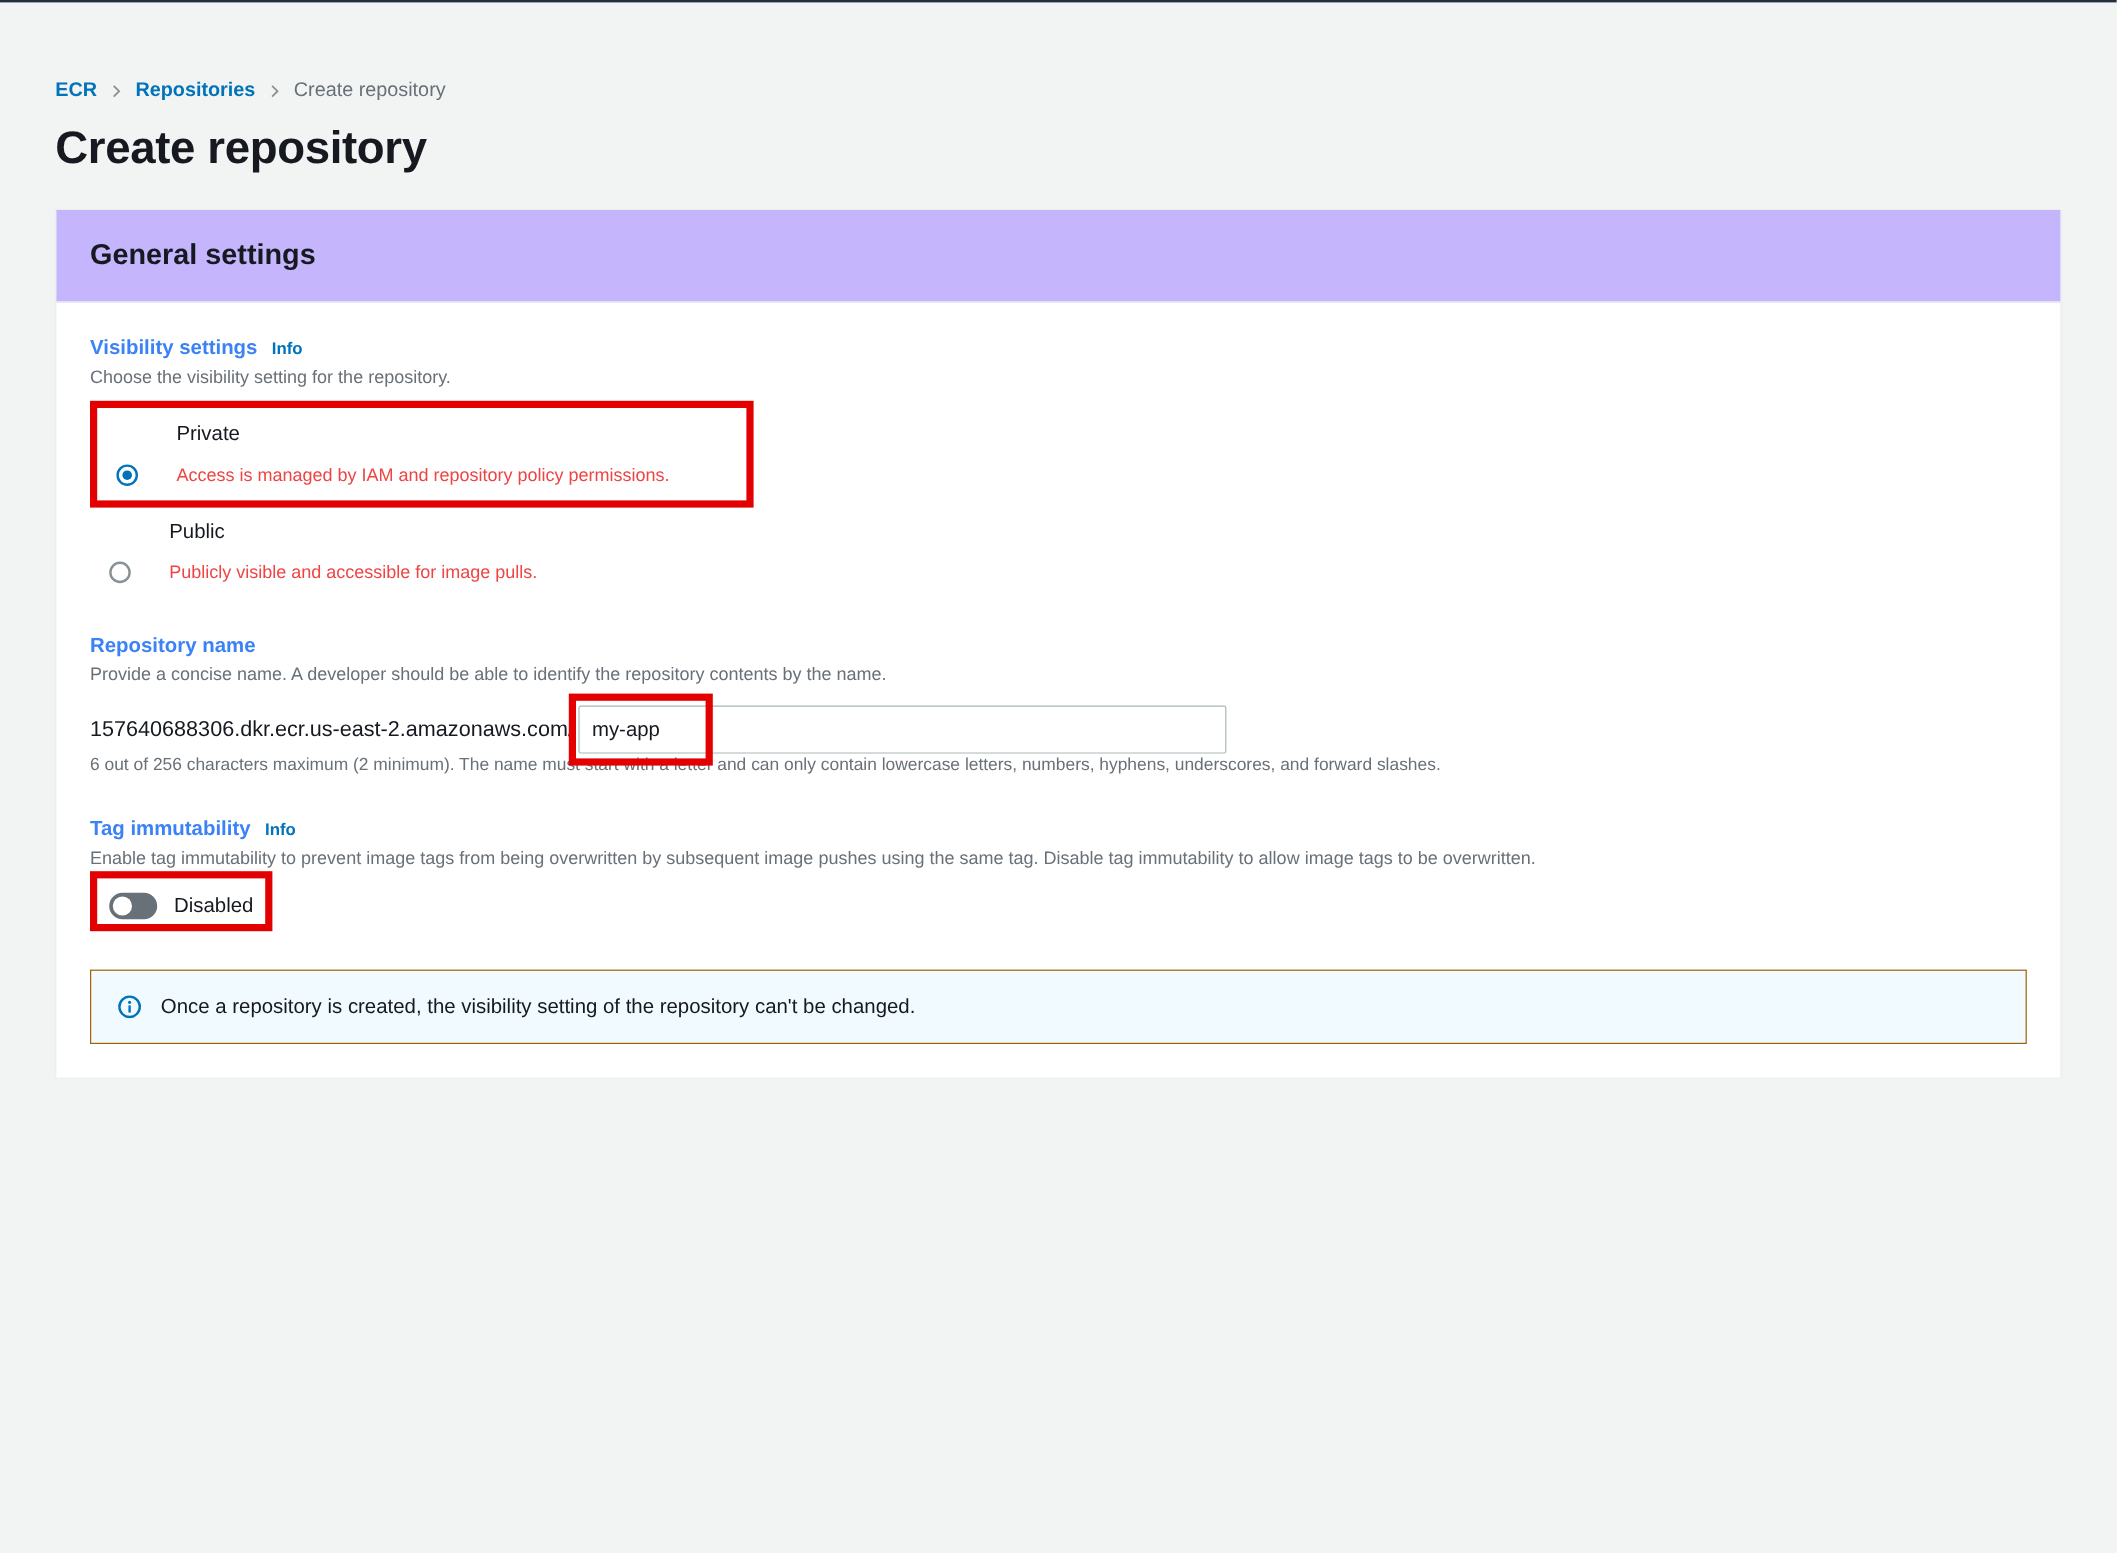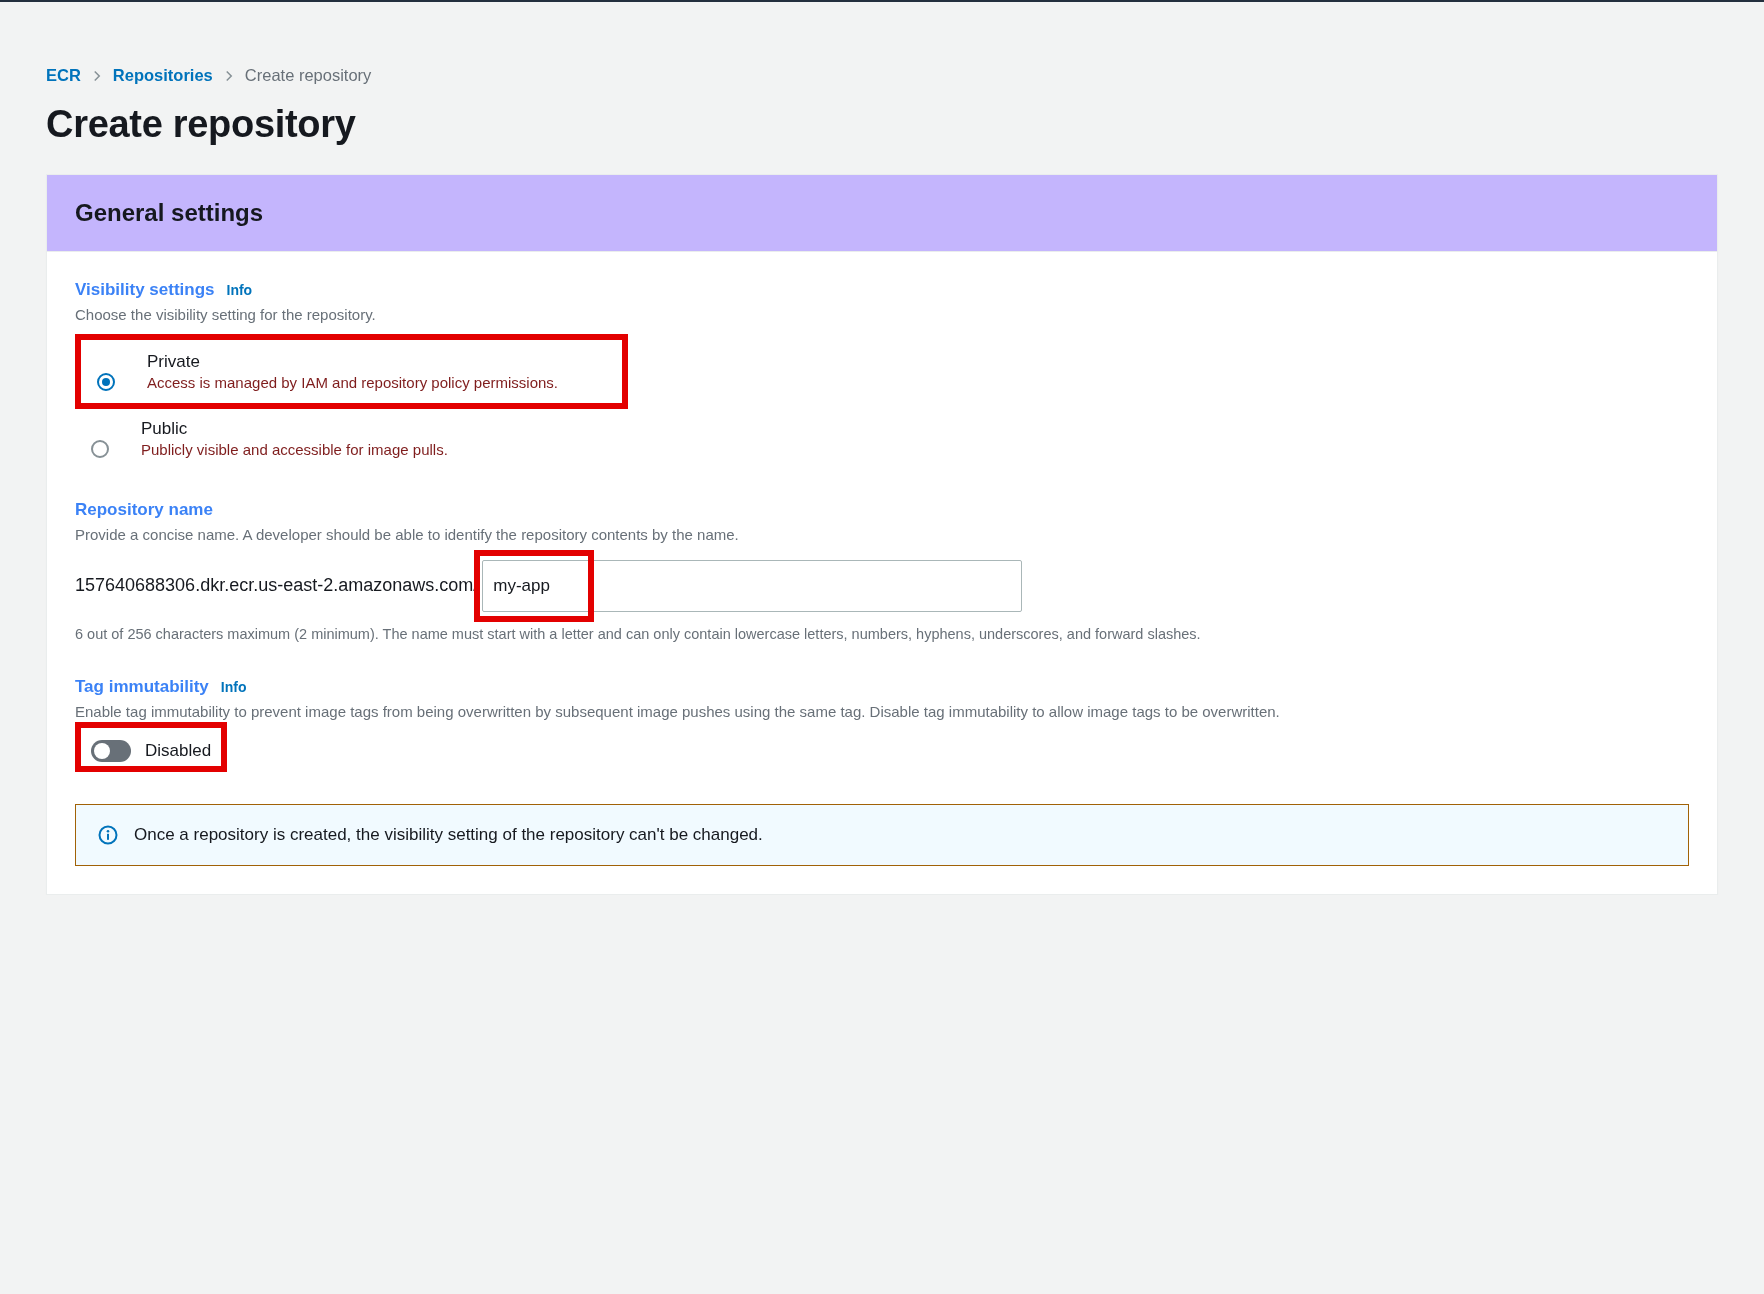--- a/index.html
+++ b/index.html
@@ -115,46 +115,45 @@
   background: #0073bb;
   border-radius: 50%;
 }
 .tile-content .tile-title {
   font-size: 17px;
   font-weight: 400;
   color: #16191f;
 }
 .tile-content .tile-sub {
   font-size: 15px;
-  color: #7f1d1d;
-  margin-top: 2px;
+  color: #ef4444;
+  margin-top: 16px;
 }
 .highlight-box {
   border: 6px solid #e30000;
   padding: 2px 48px 2px 0;
   display: inline-block;
 }
 .repo-row {
   display: flex;
   align-items: center;
   margin-top: 14px;
-  margin-bottom: 12px;
 }
 .repo-prefix {
   font-size: 18px;
   color: #16191f;
   font-weight: 400;
   padding-right: 4px;
 }
 .repo-input {
   font-size: 17px;
   padding: 6px 10px;
   border: 1px solid #aab7b8;
   border-radius: 2px;
-  height: 52px;
+  height: 40px;
   flex: 1;
   max-width: 540px;
   font-family: inherit;
   color: #16191f;
 }
 .below-desc {
   color: #687078;
   font-size: 14.5px;
   line-height: 1.45;
 }

